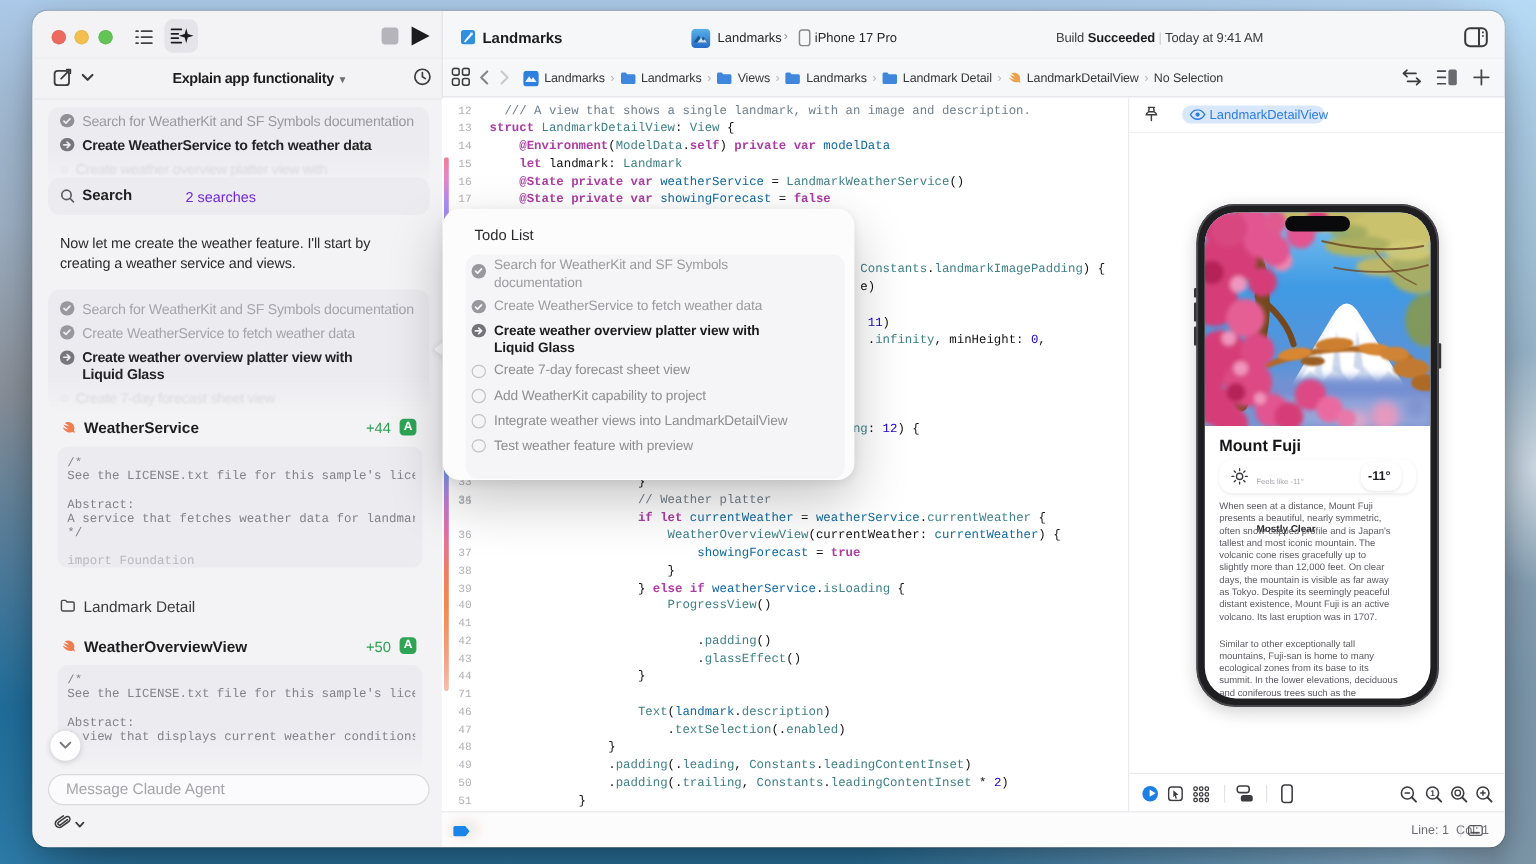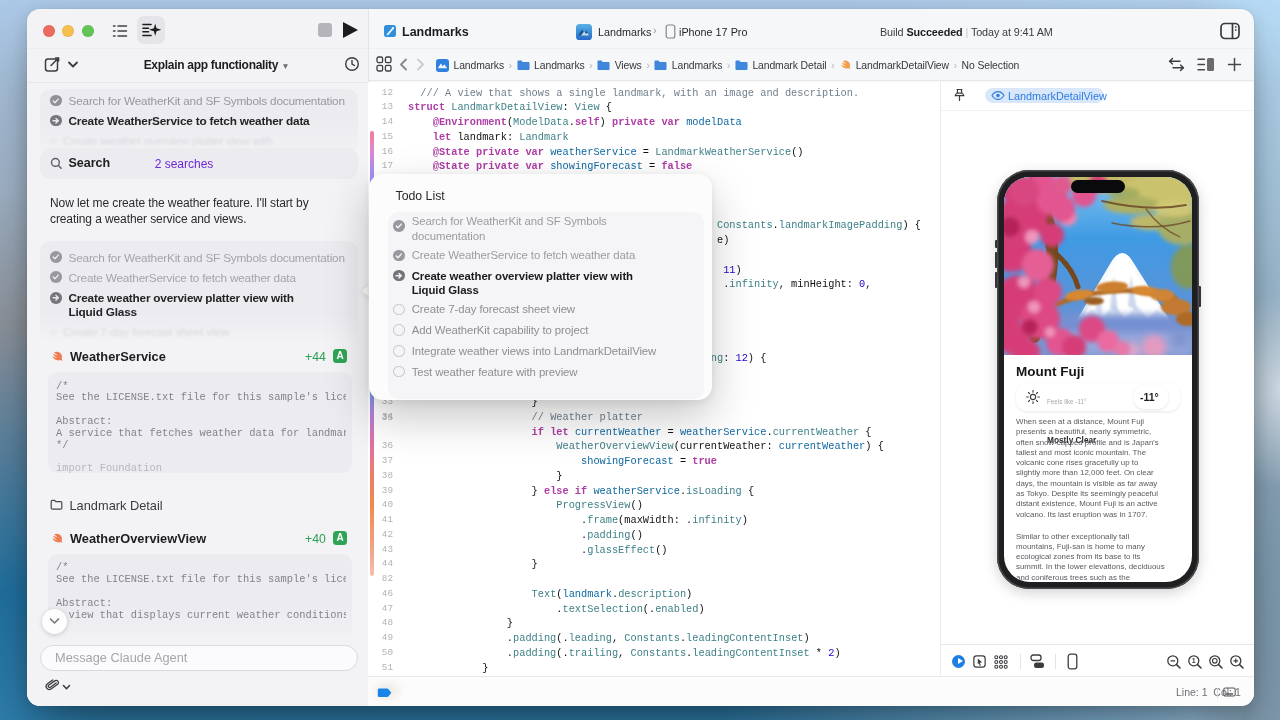--- a/index.html
+++ b/index.html
@@ -237,21 +237,21 @@
 
   <svg class="abs" style="left:23px;top:490px" width="13" height="11.5" viewBox="0 0 13 11.5">
       <path d="M1.2 2.5 C1.2 1.8 1.7 1.3 2.4 1.3 L4.6 1.3 L5.8 2.6 L10.6 2.6 C11.3 2.6 11.8 3.1 11.8 3.8 L11.8 9 C11.8 9.7 11.3 10.2 10.6 10.2 L2.4 10.2 C1.7 10.2 1.2 9.7 1.2 9 Z" fill="none" stroke="#48484c" stroke-width="1.2"></path>
     </svg>
   <div class="abs" style="left:42.5px;top:489px;font-size:12.8px;color:#3c3c40;">Landmark Detail</div>
 
   <svg class="abs" style="left:23px;top:523px" width="13" height="13" viewBox="0 0 13 13">
       <path d="M11.7 8.5 C12 7.6 12.1 6.7 11.9 5.8 C11.4 3.6 9.5 1.9 7.2 1.7 C6 1.6 4.9 1.9 3.9 2.5 C5.3 3.3 6.6 4.3 7.7 5.5 C6.2 4.7 4.5 4.2 2.8 4 C4 5.6 5.5 7 7.2 8 C5.4 7.7 3.7 7 2.2 6 C3.3 8.6 5.8 10.4 8.7 10.4 C9.4 10.4 10.1 10.3 10.7 10 C11.3 10.2 11.9 10.6 12.3 11.1 C12.2 10.1 12 9.2 11.7 8.5 Z" fill="#ef7d52"></path>
     </svg>
   <div class="abs" style="left:43px;top:522px;font-size:12.8px;font-weight:600;color:#1d1d1f;">WeatherOverviewView</div>
-  <div class="abs" style="left:278px;top:522.5px;font-size:12.3px;color:#2ea052;">+40</div>
+  <div class="abs" style="left:278px;top:522.5px;font-size:12.3px;color:#2ea052;">+50</div>
   <div class="abs" style="left:306px;top:522px;width:14px;height:14px;border-radius:3.5px;background:#2fa455;color:#fff;font-size:10px;font-weight:700;text-align:center;line-height:14px;">A</div>
 
   <div class="abs" style="left:21px;top:545px;width:304px;height:92px;border-radius:9px;background:#ebebf0;-webkit-mask-image:linear-gradient(180deg,#000 62%,transparent 96%);"></div>
   <div class="abs" style="left:29px;top:553px;width:290px;overflow:hidden;font-family:'Liberation Mono',monospace;font-size:10.4px;line-height:11.9px;color:#83838a;white-space:pre;">/*
 See the LICENSE.txt file for this sample's license
 
 Abstract:
 A view that displays current weather conditions
 </div>
 
@@ -324,28 +324,27 @@
 <div class="cd" style="top:357.4px"><span class="p">                        </span><span class="t">WeatherOverviewView</span><span class="p">(currentWeather: </span><span class="v">currentWeather</span><span class="p">) {</span></div>
 <div class="gut" style="top:372.1px">37</div>
 <div class="cd" style="top:372.1px"><span class="p">                            </span><span class="v">showingForecast</span><span class="p"> = </span><span class="k">true</span></div>
 <div class="gut" style="top:386.8px">38</div>
 <div class="cd" style="top:386.8px"><span class="p">                        }</span></div>
 <div class="gut" style="top:401.6px">39</div>
 <div class="cd" style="top:401.6px"><span class="p">                    } </span><span class="k">else</span><span class="p"> </span><span class="k">if</span><span class="p"> </span><span class="v">weatherService</span><span class="p">.</span><span class="t">isLoading</span><span class="p"> {</span></div>
 <div class="gut" style="top:416.3px">40</div>
 <div class="cd" style="top:416.3px"><span class="p">                        </span><span class="t">ProgressView</span><span class="p">()</span></div>
 <div class="gut" style="top:431.1px">41</div>
-<div class="cd" style="top:431.1px"><span class="p">                            .</span><span class="t">frame</span><span class="p">(maxWidth: .</span><span class="t">infinity</span><span class="p">)</span></div>
 <div class="gut" style="top:445.8px">42</div>
 <div class="cd" style="top:445.8px"><span class="p">                            .</span><span class="t">padding</span><span class="p">()</span></div>
 <div class="gut" style="top:460.5px">43</div>
 <div class="cd" style="top:460.5px"><span class="p">                            .</span><span class="t">glassEffect</span><span class="p">()</span></div>
 <div class="gut" style="top:475.3px">44</div>
 <div class="cd" style="top:475.3px"><span class="p">                    }</span></div>
-<div class="gut" style="top:490.0px">82</div>
+<div class="gut" style="top:490.0px">71</div>
 <div class="gut" style="top:504.8px">46</div>
 <div class="cd" style="top:504.8px"><span class="p">                    </span><span class="t">Text</span><span class="p">(</span><span class="v">landmark</span><span class="p">.</span><span class="t">description</span><span class="p">)</span></div>
 <div class="gut" style="top:519.5px">47</div>
 <div class="cd" style="top:519.5px"><span class="p">                        .</span><span class="t">textSelection</span><span class="p">(.</span><span class="t">enabled</span><span class="p">)</span></div>
 <div class="gut" style="top:534.2px">48</div>
 <div class="cd" style="top:534.2px"><span class="p">                }</span></div>
 <div class="gut" style="top:549.0px">49</div>
 <div class="cd" style="top:549.0px"><span class="p">                .</span><span class="t">padding</span><span class="p">(.</span><span class="t">leading</span><span class="p">, </span><span class="t">Constants</span><span class="p">.</span><span class="t">leadingContentInset</span><span class="p">)</span></div>
 <div class="gut" style="top:563.7px">50</div>
 <div class="cd" style="top:563.7px"><span class="p">                .</span><span class="t">padding</span><span class="p">(.</span><span class="t">trailing</span><span class="p">, </span><span class="t">Constants</span><span class="p">.</span><span class="t">leadingContentInset</span><span class="p"> * </span><span class="n">2</span><span class="p">)</span></div>

